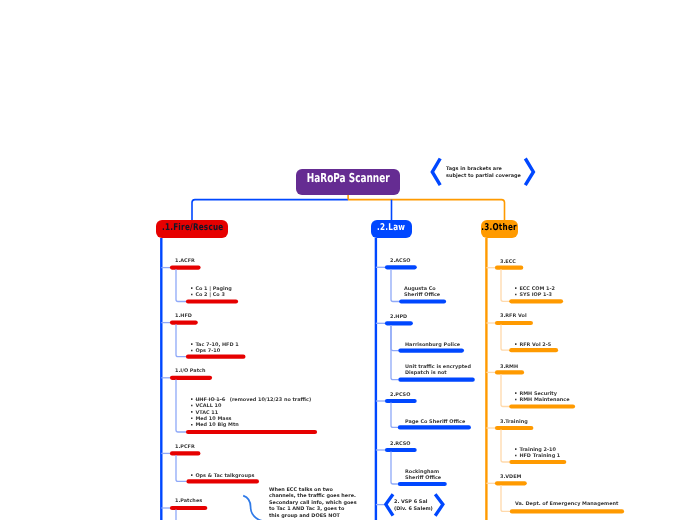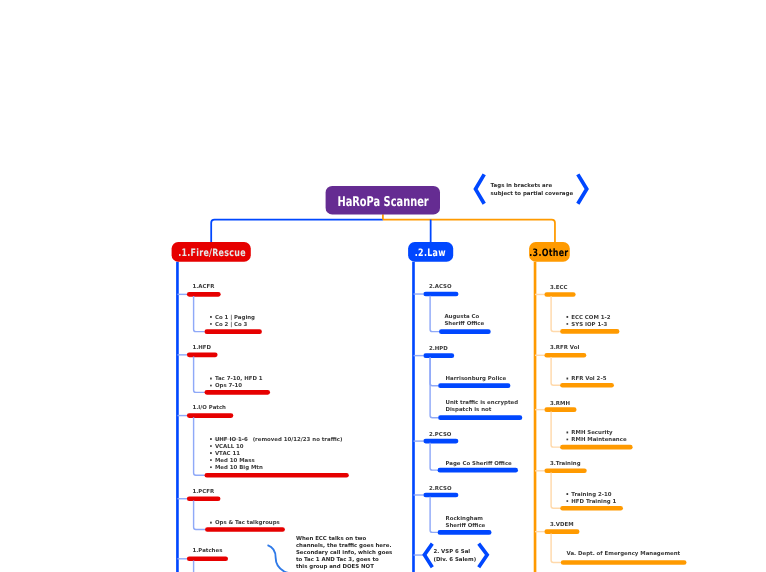--- a/index.html
+++ b/index.html
@@ -1,21 +1,21 @@
 <!DOCTYPE html>
 <html><head>
 <meta charset="utf-8">
 <style>
   html,body{margin:0;padding:0;background:#ffffff;}
   body{width:696px;height:520px;overflow:hidden;
        font-family:"DejaVu Sans", sans-serif;
        -webkit-font-smoothing:antialiased;text-rendering:geometricPrecision;}
   #stage{position:relative;width:696px;height:520px;background:#fff;}
   svg#wires{position:absolute;left:0;top:0;width:696px;height:520px;pointer-events:none;}
-  .node{position:absolute;border-radius:6px;display:flex;align-items:center;justify-content:center;
+  .node{position:absolute;border-radius:6px;display:flex;align-items:flex-start;justify-content:center;
         font-weight:bold;box-sizing:border-box;white-space:nowrap;
         -webkit-font-smoothing:antialiased;text-rendering:geometricPrecision;}
   .node span{display:inline-block;position:relative;top:1.6px;}
   .root{color:#ffffff;}
   .root span{font-size:12.33px;transform:scaleX(0.725);}
   .lvl1 span{font-size:9.32px;transform:scaleX(0.775);letter-spacing:0.32px;}
   .txt{position:absolute;color:#3a3a3a;white-space:nowrap;transform-origin:0 0;
        font-family:"DejaVu Sans", sans-serif;font-weight:bold;
        font-size:19.72px;transform:scale(0.25);
        -webkit-font-smoothing:antialiased;text-rendering:geometricPrecision;}
@@ -105,21 +105,21 @@
       <path d="M 440.2 158.5 L 432.3 171.9 L 440.2 185.2" stroke="#0047ff" fill="none" stroke-width="3.4" stroke-linejoin="miter" stroke-linecap="butt"></path>
       <path d="M 525.3 158.5 L 533.4 171.9 L 525.3 185.2" stroke="#0047ff" fill="none" stroke-width="3.4" stroke-linejoin="miter" stroke-linecap="butt"></path>
       <path d="M 375.9 504.6 L 388 504.6" stroke="#8fa9f8" fill="none" stroke-width="1.3"></path>
       <path d="M 393 494.2 L 385.8 504.4 L 393 515.7" stroke="#0047ff" fill="none" stroke-width="3.3" stroke-linejoin="miter" stroke-linecap="butt"></path>
       <path d="M 435.2 494.2 L 442.9 504.4 L 435.2 515.7" stroke="#0047ff" fill="none" stroke-width="3.3" stroke-linejoin="miter" stroke-linecap="butt"></path>
       <path d="M 243.2 495.6 C 249.5 497.8 250.6 502.5 250.6 507 C 250.6 512 253 516.5 258.5 519.6 C 262 521.2 265 521.5 268 521.5" stroke="#2f7ae8" fill="none" stroke-width="1.7"></path>
     </svg>
 <div class="node root" style="left:296.4px;top:169px;width:103.8px;height:25.8px;background:#652c92;">
       <span>HaRoPa Scanner</span>
     </div>
-    <div class="node lvl1" style="left:156.1px;top:220px;width:72.4px;height:17.9px;background:#e60000;color:#e5e5e5;">
+    <div class="node lvl1" style="left:156.1px;top:220px;width:72.4px;height:17.9px;background:#e60000;color:#0f172a;">
       <span>.1.Fire/Rescue</span>
     </div>
     <div class="node lvl1" style="left:370.7px;top:220px;width:40.9px;height:17.9px;background:#0047ff;color:#ffffff;">
       <span>.2.Law</span>
     </div>
     <div class="node lvl1" style="left:481px;top:220px;width:37px;height:17.9px;background:#ff9a00;color:#000000;">
       <span>.3.Other</span>
     </div>
     <div class="txt lbl" style="left:175px;top:258.375px;">1.ACFR</div>
     <div class="txt blk" style="left:190.6px;top:284.625px;">

